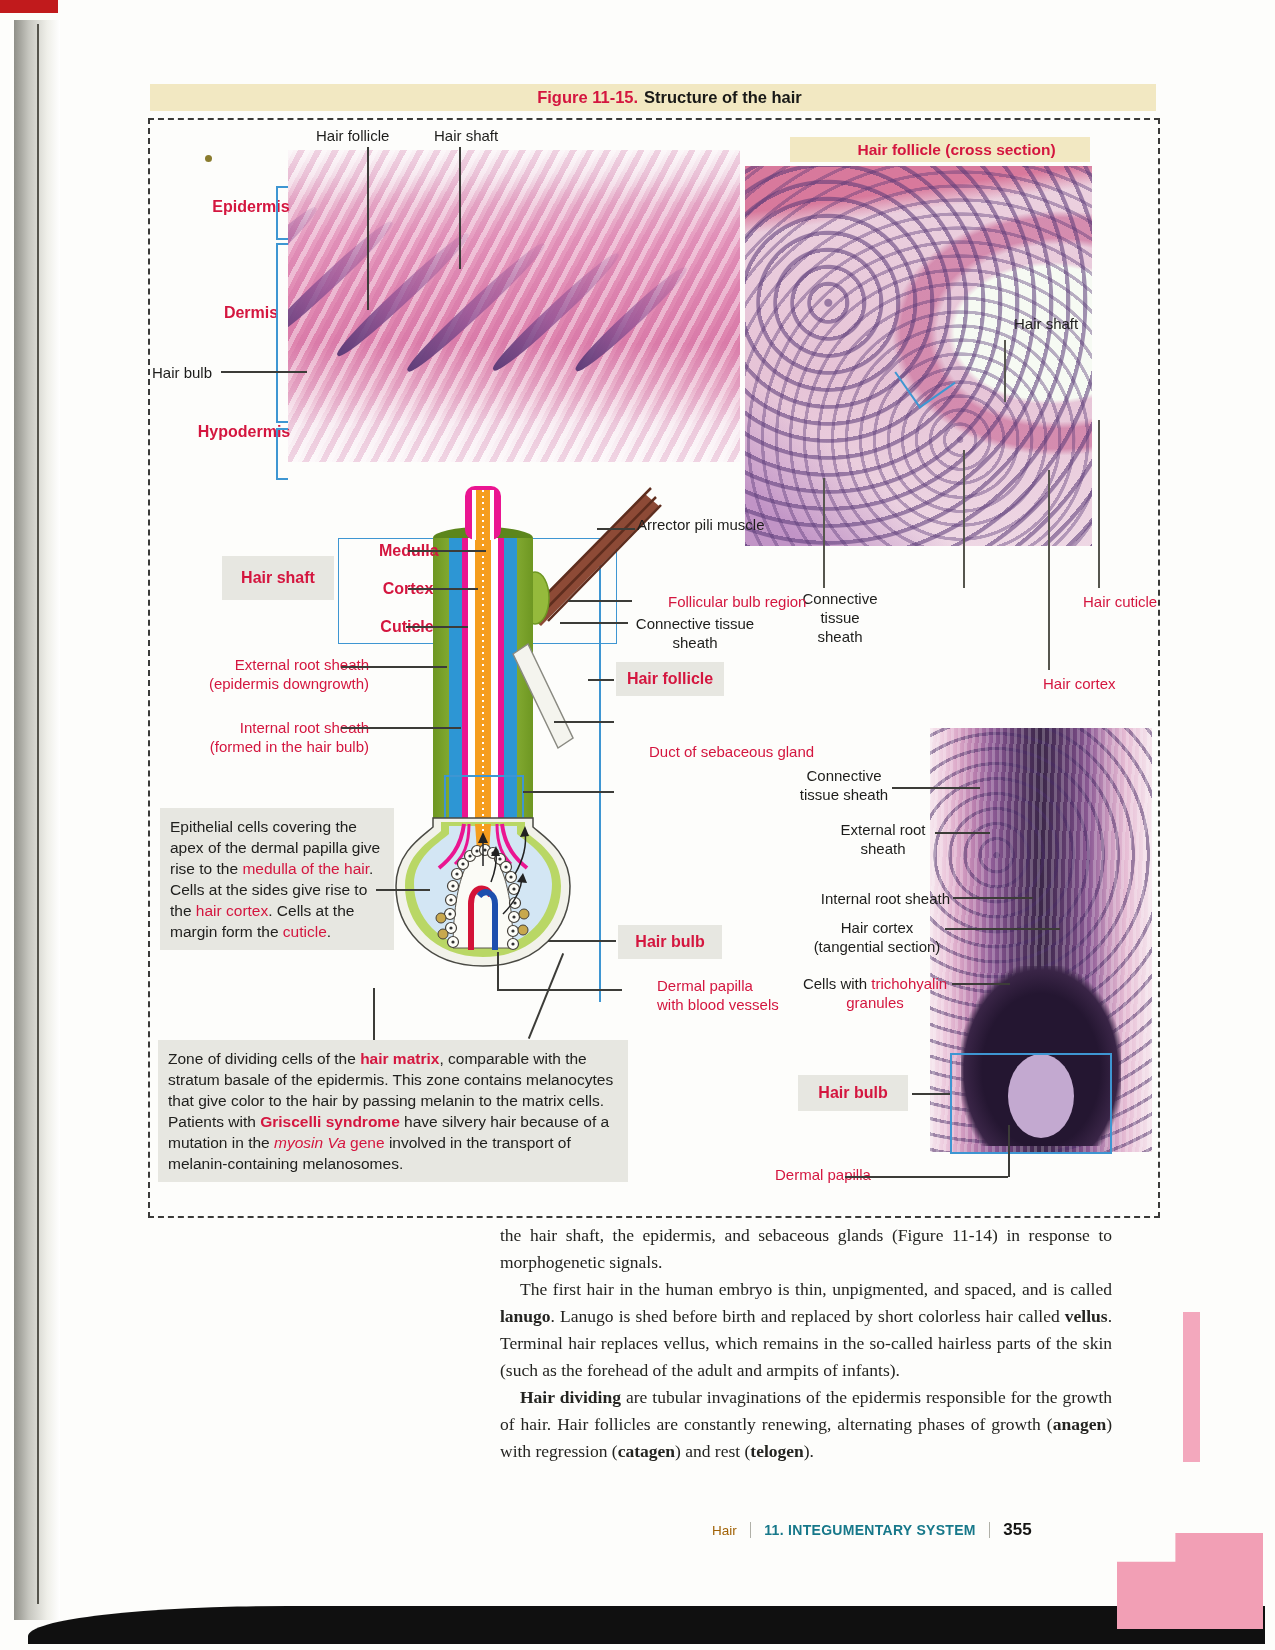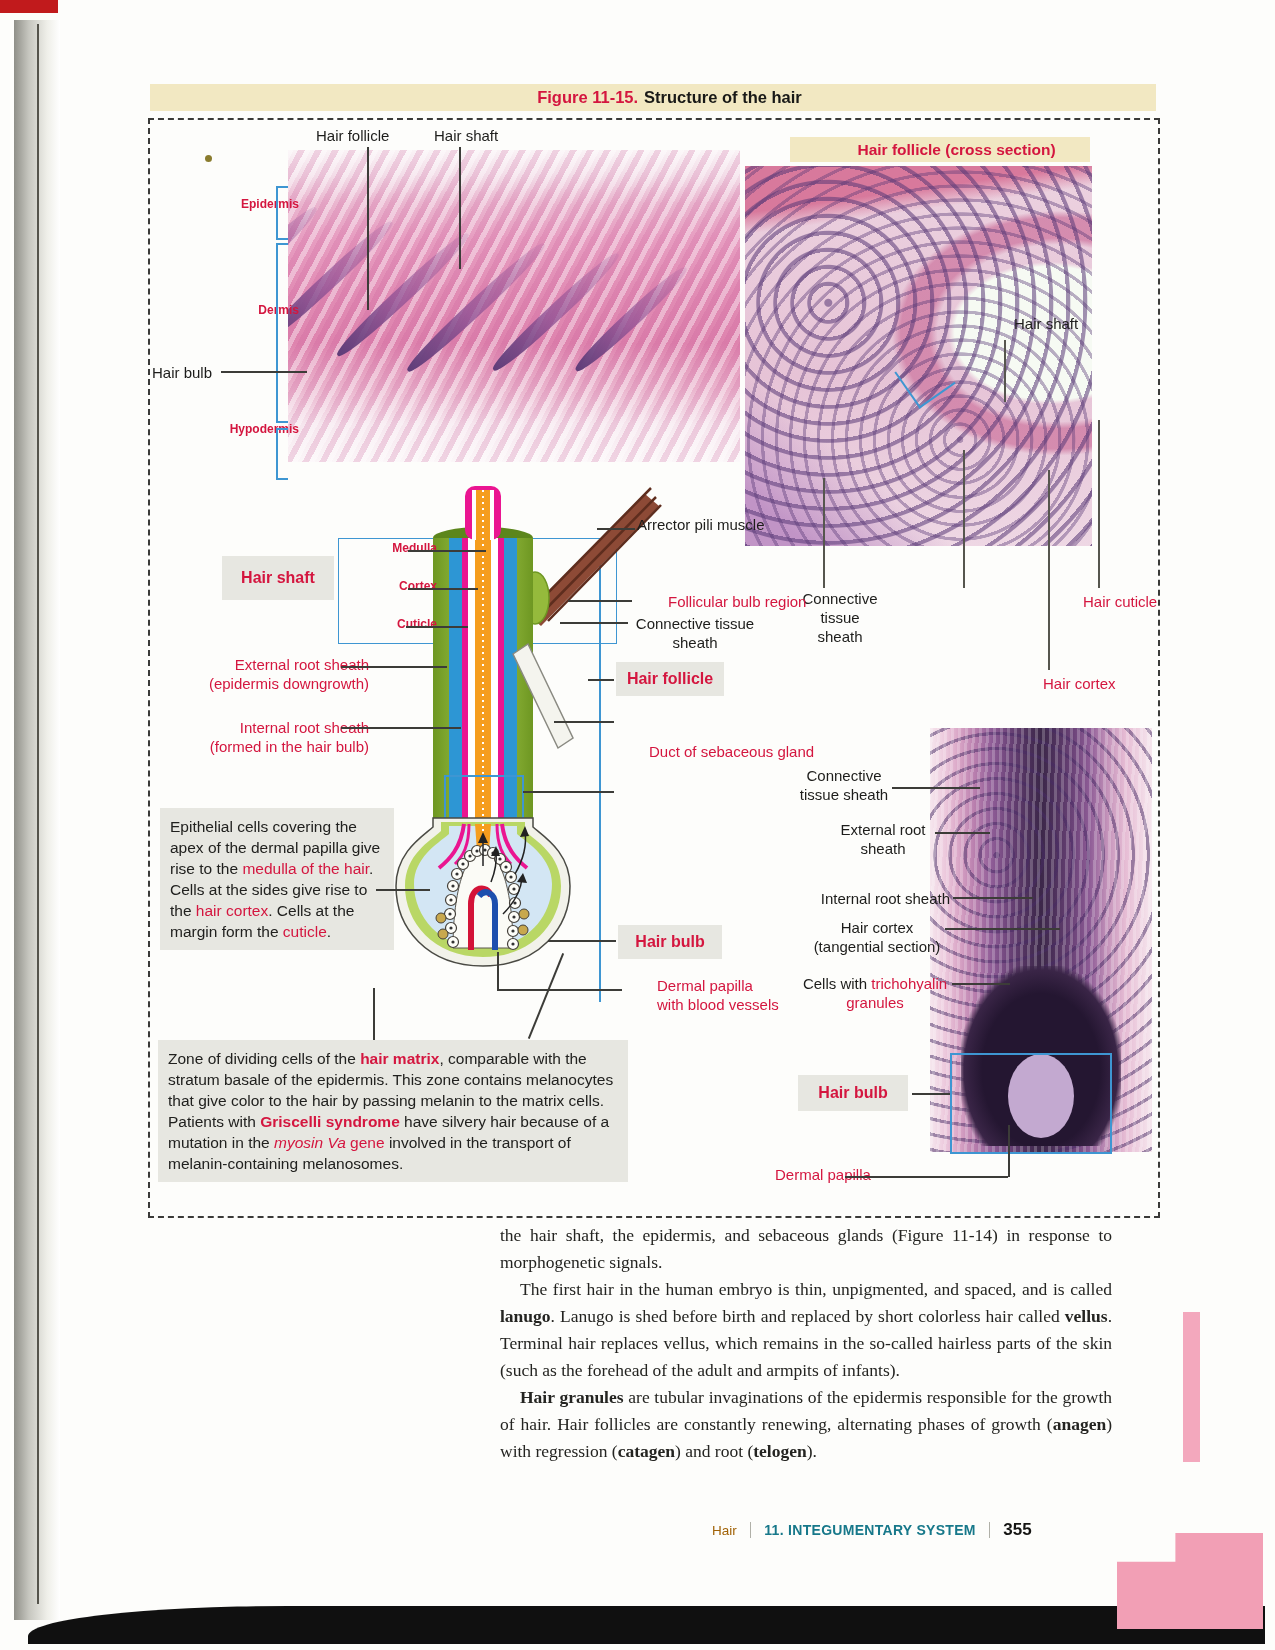--- a/index.html
+++ b/index.html
@@ -5,21 +5,21 @@
   :root{ --red:#d4163f; --teal:#17788a; --blue:#3e96d2; --cream:#f2e8c2; }
   html,body{margin:0;padding:0;background:#ffffff;}
   .page{position:relative;width:1275px;height:1650px;background:#fdfdfb;overflow:hidden;
         font-family:"Liberation Sans",sans-serif;}
   .abs{position:absolute;}
   .lbl{position:absolute;font-family:"Liberation Sans",sans-serif;font-size:15px;line-height:1.28;color:#1d1d1b;}
   .red{color:var(--red);padding-left:33px;}
   .b{font-weight:700;}
   .ctr{text-align:center;}
   .rt{text-align:right;}
-  .fs16{font-size:12px;}
+  .fs16{font-size:16px;text-align:center;}
   .gbox{position:absolute;background:#e7e7e1;padding:8px 10px;font-family:"Liberation Sans",sans-serif;
         font-size:15.5px;line-height:1.36;color:#21211f;}
   .gtag{position:absolute;background:#e7e7e1;display:flex;align-items:center;justify-content:center;
         font-family:"Liberation Sans",sans-serif;font-weight:700;color:var(--red);font-size:16px;}
   .hl{position:absolute;background:#3c3c38;height:1.5px;}
   .vl{position:absolute;background:#3c3c38;width:1.5px;}
   .vlg{position:absolute;background:#56564e;width:1.5px;}
   .brkt{position:absolute;width:10px;border:2.5px solid var(--blue);border-right:none;}
   .bluebox{position:absolute;border:2px solid var(--blue);}
   .banner{position:absolute;background:var(--cream);display:flex;justify-content:center;align-items:center;
@@ -323,21 +323,21 @@
     <span>Hair bulb</span>
   </div>
   <div class="hl" style="left:912px;top:1093px;width:38px;"></div>
   <div class="lbl red" style="left:742px;top:1165px;">Dermal papilla</div>
   <div class="hl" style="left:845px;top:1176px;width:163px;"></div>
   <div class="vl" style="left:1008px;top:1125px;height:52px;"></div>
 
   <div class="bodytext">
     <p class="noind"><span>the hair shaft, the epidermis, and sebaceous glands (Figure 11-14) in response to morphogenetic signals.</span></p>
     <p><span>The first hair in the human embryo is thin, unpigmented, and spaced, and is called </span><span class="seg-b">lanugo</span><span>. Lanugo is shed before birth and replaced by short colorless hair called </span><span class="seg-b">vellus</span><span>. Terminal hair replaces vellus, which remains in the so-called hairless parts of the skin (such as the forehead of the adult and armpits of infants).</span></p>
-    <p><span class="seg-b">Hair granules</span><span> are tubular invaginations of the epidermis responsible for the growth of hair. Hair follicles are constantly renewing, alternating phases of growth (</span><span class="seg-b">anagen</span><span>) with regression (</span><span class="seg-b">catagen</span><span>) and root (</span><span class="seg-b">telogen</span><span>).</span></p>
+    <p><span class="seg-b">Hair dividing</span><span> are tubular invaginations of the epidermis responsible for the growth of hair. Hair follicles are constantly renewing, alternating phases of growth (</span><span class="seg-b">anagen</span><span>) with regression (</span><span class="seg-b">catagen</span><span>) and rest (</span><span class="seg-b">telogen</span><span>).</span></p>
   </div>
 
   <div class="footer">
     <span class="f-section">Hair</span>
     <span class="f-div"></span>
     <span class="f-chap">11. INTEGUMENTARY SYSTEM</span>
     <span class="f-div"></span>
     <span class="f-page">355</span>
   </div>
 

